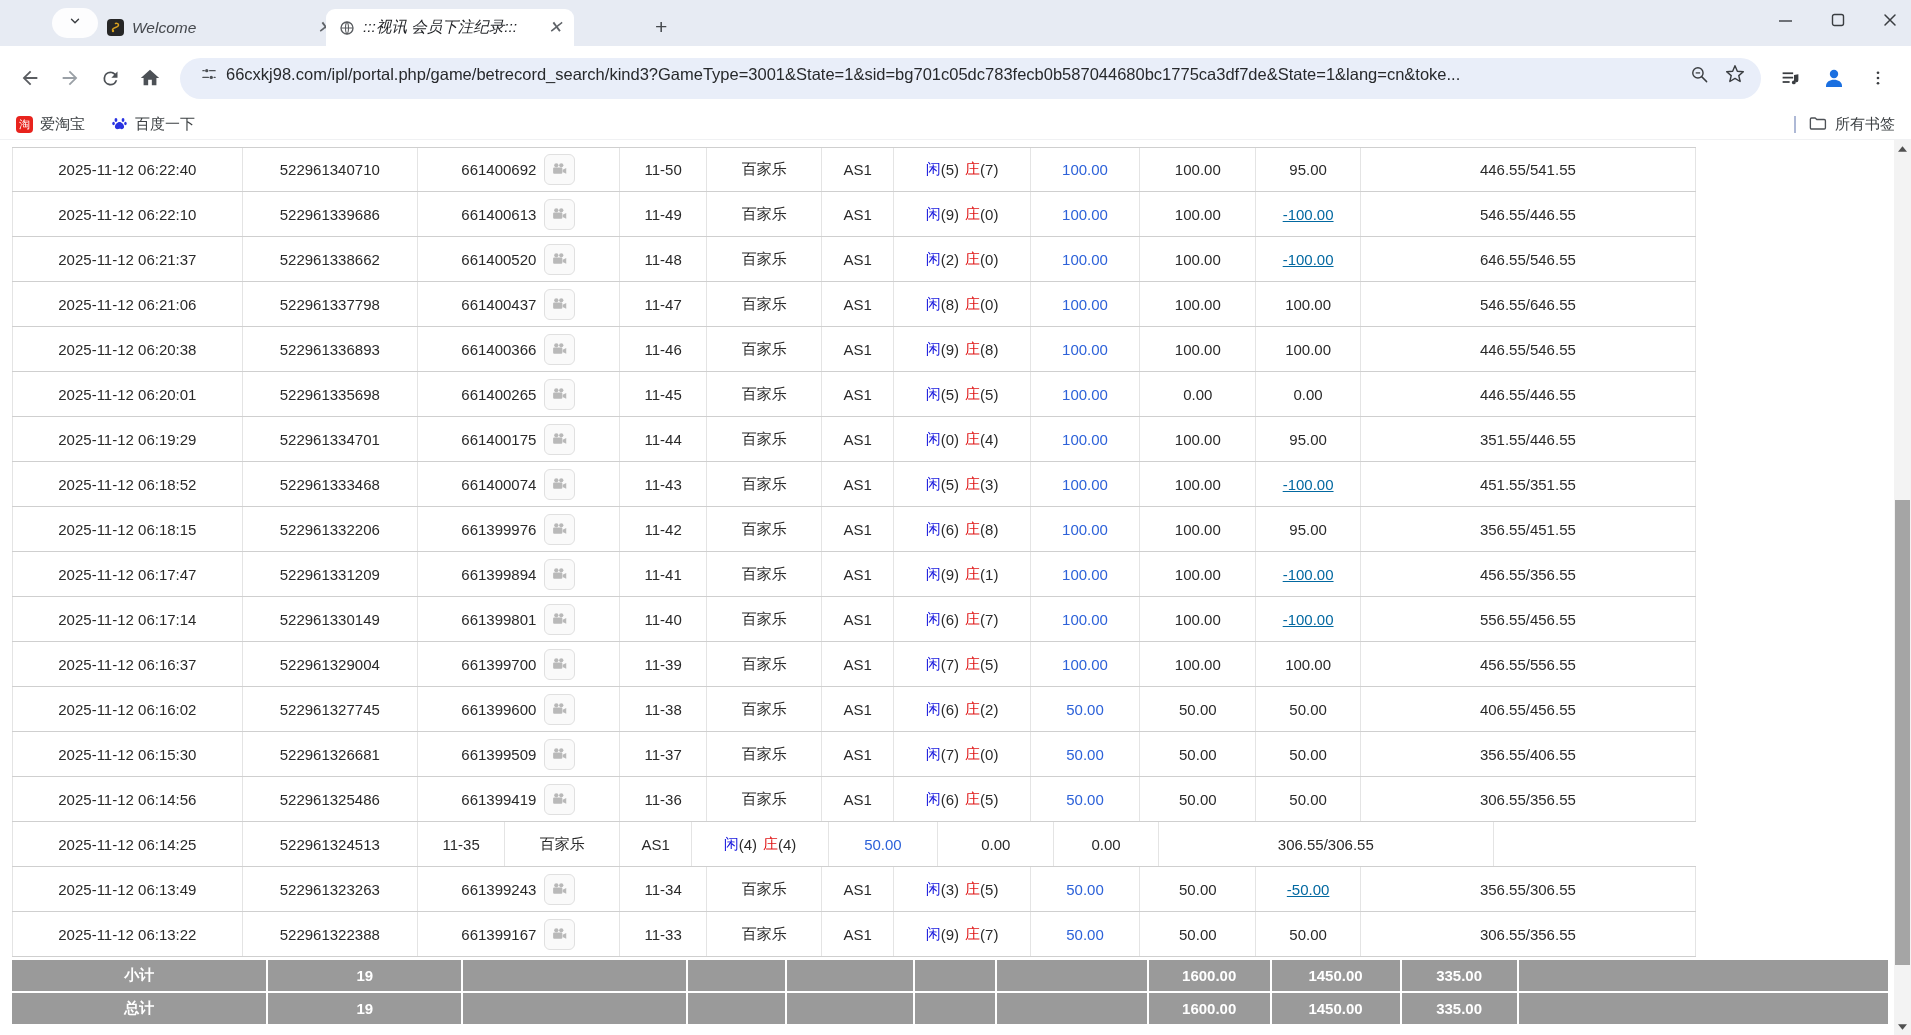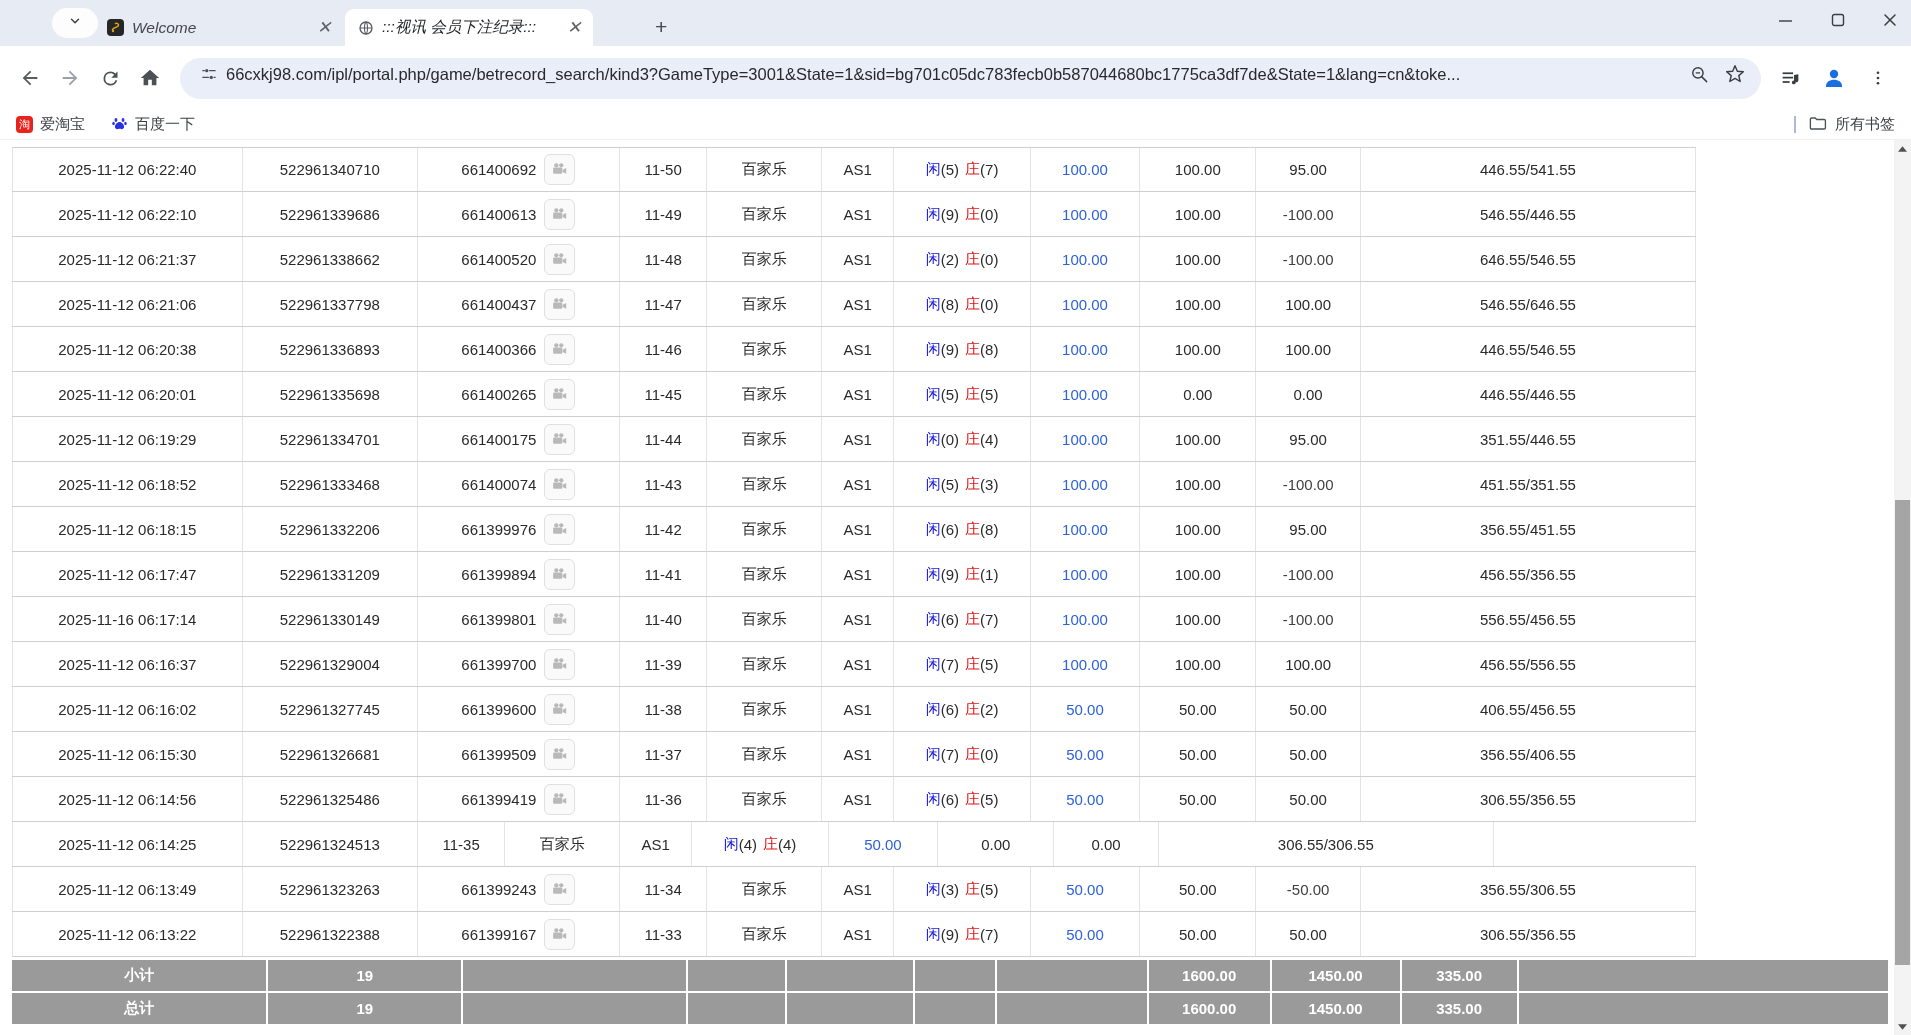--- a/index.html
+++ b/index.html
@@ -3,21 +3,21 @@
 <meta charset="utf-8">
 <style>
   * { box-sizing: border-box; margin: 0; padding: 0; }
   html,body { width:1911px; height:1035px; overflow:hidden; font-family:"Liberation Sans",sans-serif; background:#fff; }
 
   
   .tabstrip { position:relative; height:46px; background:#e7ebf3;font-style:italic; }
   .tab-search-btn { position:absolute; left:52px; top:8px; width:46px; height:30px; background:#fdfdfe; border-radius:15px; display:flex; align-items:center; justify-content:center; }
   .tab { position:absolute; top:9px; height:37px; display:flex; align-items:center; padding:0 10px 0 12px; width:248px; border-radius:9px 9px 0 0; color:#45484d; font-size:15.5px; }
   .tab.inactive { left:95px; }
-  .tab.active { left:345px; background:#ffffff; color:#1f2125; }
+  .tab.active { left:326px; background:#ffffff; color:#1f2125; }
   .tab .title { flex:1; white-space:nowrap; overflow:hidden; text-overflow:ellipsis; margin:0 8px; }
   .tab .close { font-size:17px; color:#5f6368; width:18px; text-align:center; }
   .favicon { width:17px; height:17px; flex:0 0 auto; display:flex; align-items:center; justify-content:center; }
   .fav-dark { width:17px; height:17px; background:#262626; border-radius:4px; display:flex; align-items:center; justify-content:center; color:#d9a11f; font-size:11px; font-weight:bold; }
   .newtab-btn { position:absolute; left:648px; top:14px; width:26px; height:26px; display:flex; align-items:center; justify-content:center; color:#45484d; font-size:21px; }
   .win-controls { position:absolute; right:14px; top:0; height:40px; display:flex; align-items:center; gap:38px; color:#3a3d41; }
   .win-controls svg { display:block; }
 
   .toolbar { height:64px; background:#ffffff; display:flex; align-items:center; padding:0 10px; }
   .nav-btn { width:40px; height:40px; display:flex; align-items:center; justify-content:center; border-radius:50%; flex:0 0 auto; }
@@ -39,21 +39,21 @@
   .page { position:relative; height:895px; background:#fff; }
   .btable { position:absolute; left:12px; top:7px; width:1684px; }
   .trow { display:flex; height:45px; border-bottom:1px solid #cfcfcf; align-items:stretch; }
   .trow:first-child { border-top:1px solid #cfcfcf; }
   .tcell { display:flex; align-items:center; justify-content:center; font-size:15px; color:#2a2a2a; border-right:1px solid #e4e4e4; text-align:center; overflow:hidden; }
   .tcell:first-child { border-left:1px solid #e4e4e4; }
   .c-time{width:13.7%} .c-id{width:10.4%} .c-bet{width:12.0%} .c-round{width:5.2%}
   .c-game{width:6.8%} .c-table{width:4.3%} .c-result{width:8.1%} .c-amt{width:6.5%}
   .c-valid{width:6.9%} .c-win{width:6.2%} .c-bal{width:19.9%}
   .amt-link { color:#2d62d9; }
-  .neg { color:#404040; }
+  .neg { color:#0369a1;text-decoration:underline; }
   .res-p { color:#1414dd; }
   .res-b { color:#e01414; margin-left:6px; }
   .res-n { color:#2a2a2a; }
   .video-btn { width:31px; height:31px; margin-left:8px; background:#fafafa; border:1px solid #e0e0e0; border-radius:6px; display:flex; align-items:center; justify-content:center; flex:0 0 auto; }
 
   .frow { display:flex; height:31px; margin-top:2px;border-radius:10px; }
   .fcell { background:#9a9a9a; color:#ffffff; font-size:15px; font-weight:bold; display:flex; align-items:center; justify-content:center; margin-right:2px; }
   .fcell:last-child { margin-right:0; }
   .footer-wrap { position:absolute; left:12px; top:818px; width:1876px; }
 
@@ -499,21 +499,21 @@
             <span class="res-n">(9)</span>
             <span class="res-b">庄</span>
             <span class="res-n">(1)</span>
           </div>
           <div class="tcell c-amt amt-link">100.00</div>
           <div class="tcell c-valid">100.00</div>
           <div class="tcell c-win neg">-100.00</div>
           <div class="tcell c-bal">456.55/356.55</div>
         </div>
         <div class="trow">
-          <div class="tcell c-time">2025-11-16 06:17:14</div>
+          <div class="tcell c-time">2025-11-12 06:17:14</div>
           <div class="tcell c-id">522961330149</div>
           <div class="tcell c-bet">
             <span>661399801</span>
             <span class="video-btn">
               <svg width="17" height="17" viewBox="0 0 24 24" fill="#b9b9b9">
                 <circle cx="7.5" cy="6" r="3"></circle>
                 <circle cx="14.5" cy="6" r="3"></circle>
                 <rect x="3" y="9" width="13" height="9" rx="1.5"></rect>
                 <path d="M16.5 12.5l5-2.5v8l-5-2.5z"></path>
               </svg>

